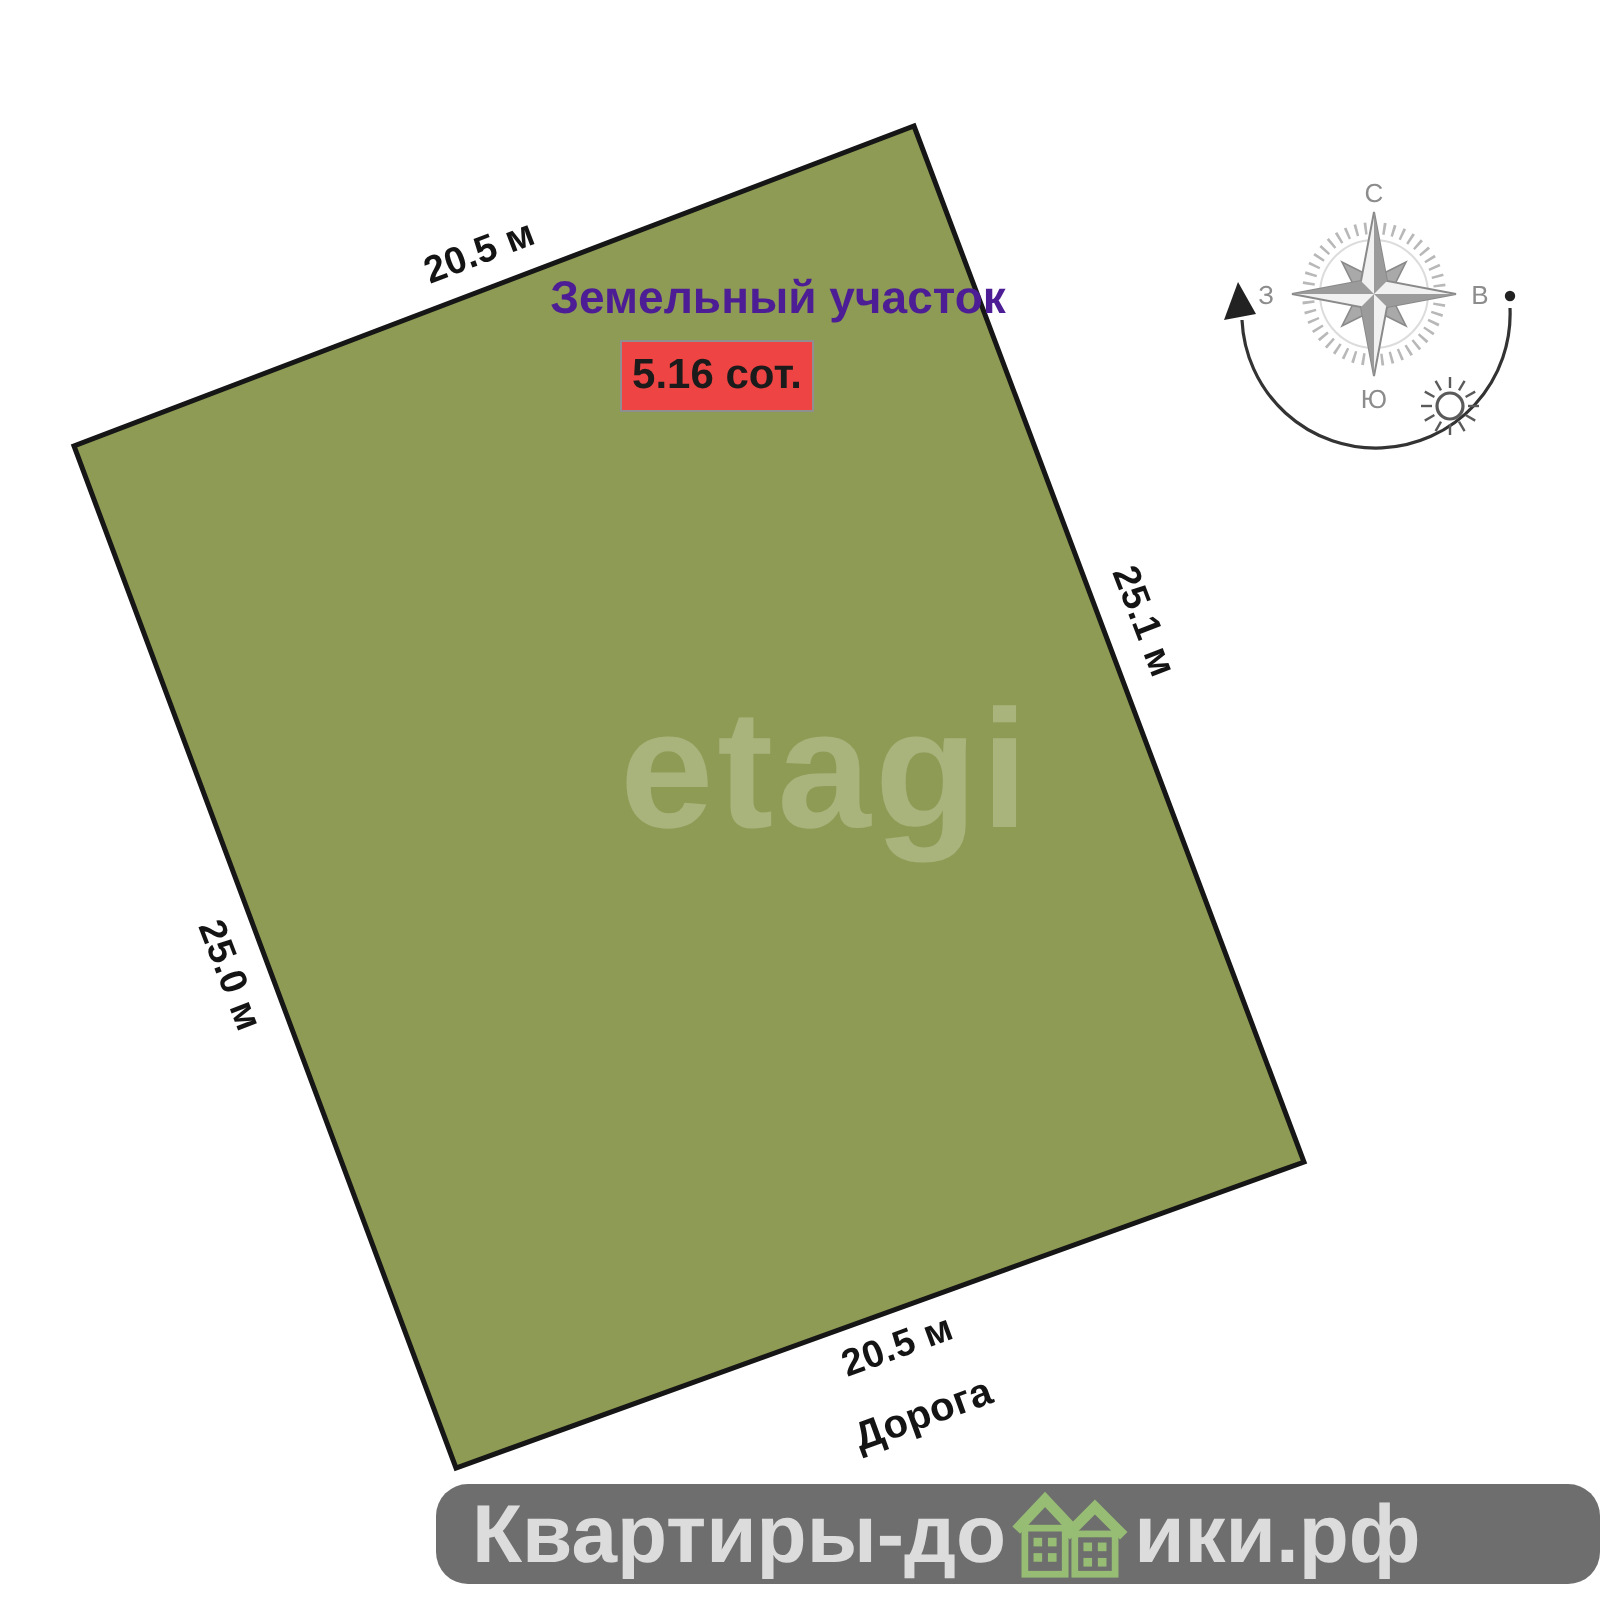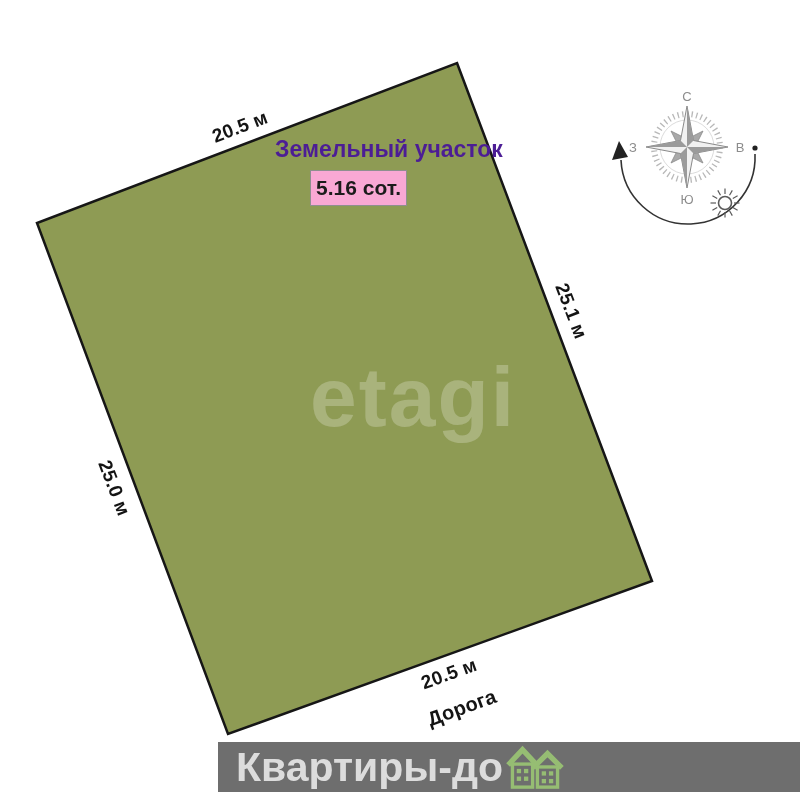--- a/index.html
+++ b/index.html
@@ -19,36 +19,36 @@
     letter-spacing:.2px;
   }
 
   .plot-title{
     position:absolute;left:389px;top:149px;
     transform:translate(-50%,-50%);
     color:#4c1d95;font-size:23px;font-weight:700;white-space:nowrap;
   }
   .area-badge{
     position:absolute;left:310px;top:170px;width:95px;height:34px;
-    background:#f9a8d4;border:1px solid #8f8f8f;
+    background:#ef4444;border:1px solid #8f8f8f;
     display:flex;align-items:center;justify-content:center;
     color:#1b1b1b;font-size:21px;font-weight:600;white-space:nowrap;
   }
   .etagi{
-    position:absolute;left:413px;top:397px;
+    position:absolute;left:413px;top:385px;
     transform:translate(-50%,-50%);
     font-size:84px;font-weight:700;letter-spacing:2px;
     color:rgba(255,255,255,0.24);white-space:nowrap;
   }
   .footer-band{
     position:absolute;left:218px;top:742px;width:582px;height:50px;
     background:#6e6e6e;
     display:flex;align-items:center;
     padding-left:18px;box-sizing:border-box;
-    color:#dcdcdc;font-size:41px;font-weight:700;white-space:nowrap;
+    color:#dcdcdc;font-size:41px;font-weight:700;white-space:nowrap;border-radius:16px;
   }
   .footer-band .txt{line-height:1;}
   .house-svg{margin:0 2px 2px 2px;}
   .compass-wrap{position:absolute;left:600px;top:70px;width:170px;height:160px;}
   .compass-wrap text{
     font-family:"Liberation Sans","DejaVu Sans",sans-serif;
     font-size:13px;fill:#8c8c8c;
   }
 </style>
 </head>
@@ -131,13 +131,14 @@
       <rect x="22" y="56" width="9" height="9"></rect>
       <rect x="37" y="56" width="9" height="9"></rect>
       <rect x="22" y="72" width="9" height="9"></rect>
       <rect x="37" y="72" width="9" height="9"></rect>
       <rect x="74" y="61" width="9" height="9"></rect>
       <rect x="89" y="61" width="9" height="9"></rect>
       <rect x="74" y="77" width="9" height="9"></rect>
       <rect x="89" y="77" width="9" height="9"></rect>
     </g>
   </svg>
+  <span class="txt">ики.рф</span>
 </div>
 
 </body></html>

